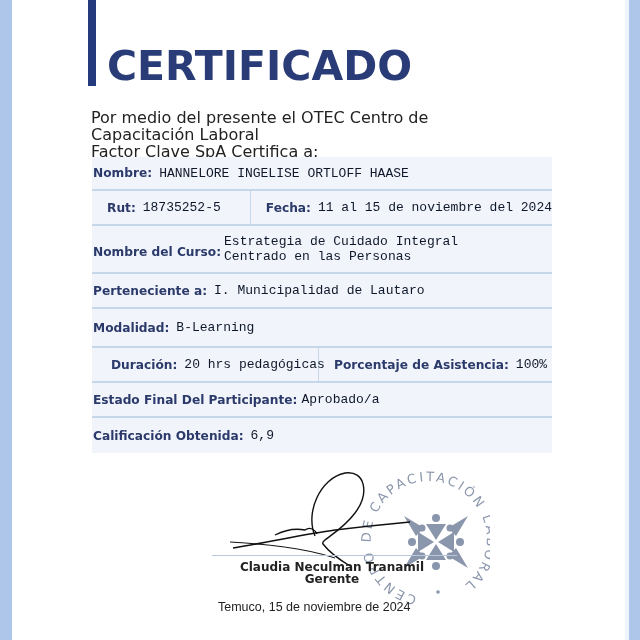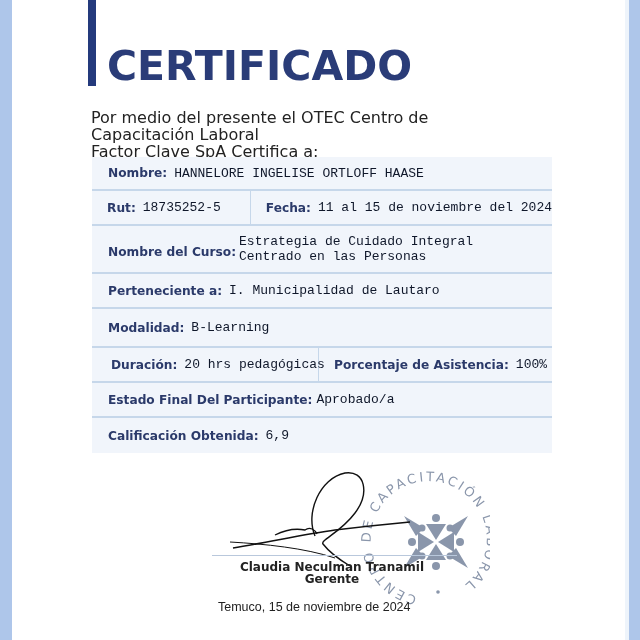--- a/index.html
+++ b/index.html
@@ -11,21 +11,21 @@
   .border-right-inner { position: absolute; left: 625px; top: 0; width: 4px; height: 640px; background: #eef4fb; }
 
   .title-bar { position: absolute; left: 88px; top: 0; width: 8px; height: 86px; background: #243a7c; }
   .title { position: absolute; left: 107px; top: 41px; font-family: "DejaVu Sans", sans-serif;
            font-weight: bold; font-size: 41px; color: #2a3c78; letter-spacing: 0px; line-height: 50px; }
 
   .intro { position: absolute; left: 91px; top: 109px; width: 430px; font-family: "DejaVu Sans", sans-serif;
            font-size: 16px; color: #222; line-height: 17px; }
 
   .table { position: absolute; left: 92px; top: 157px; width: 460px; background: #f1f5fb; }
-  .row { display: flex; align-items: center; border-bottom: 2px solid #c6d7ea; padding-left: 16px; }
+  .row { display: flex; align-items: center; border-bottom: 2px solid #c6d7ea; padding-left: 1px; }
   .row:last-child { border-bottom: none; }
   .cell { display: flex; align-items: center; height: 100%; }
   .cell.split-left { border-right: 1px solid #c6d7ea; }
   .lbl { font-family: "DejaVu Sans", sans-serif; font-weight: bold; font-size: 12.2px; color: #2b3a6a; white-space: nowrap; }
   .val { font-family: Liberation Mono, monospace; font-size: 13px; color: #0f172a; margin-left: 7px; white-space: nowrap; }
   .val.wrap { white-space: normal; line-height: 15px; margin-left: 3px; }
 
   .sig-line { position: absolute; left: 212px; top: 555px; width: 245px; height: 1px; background: #b9c8dc; }
   .sig-name { position: absolute; left: 212px; top: 561px; width: 240px; text-align: center;
               font-family: "DejaVu Sans", sans-serif; font-weight: bold; font-size: 12px; color: #222; line-height: 12px; }

